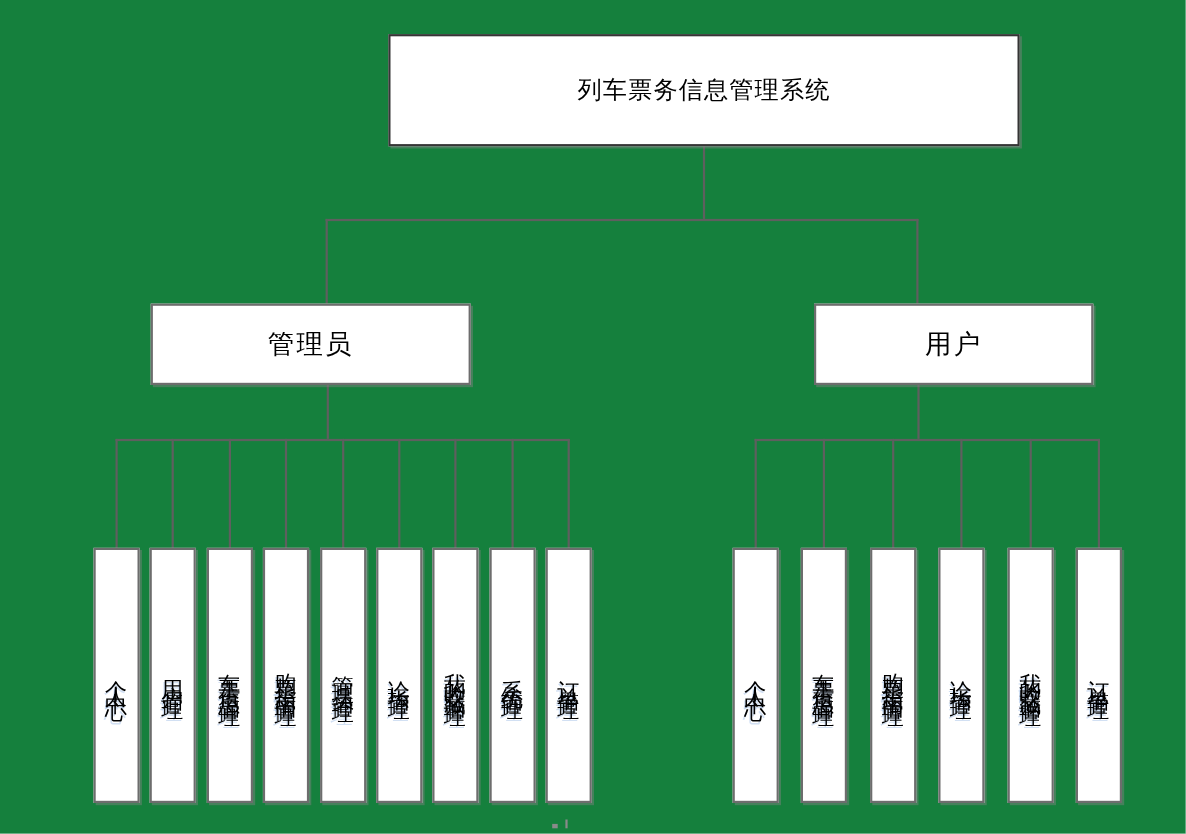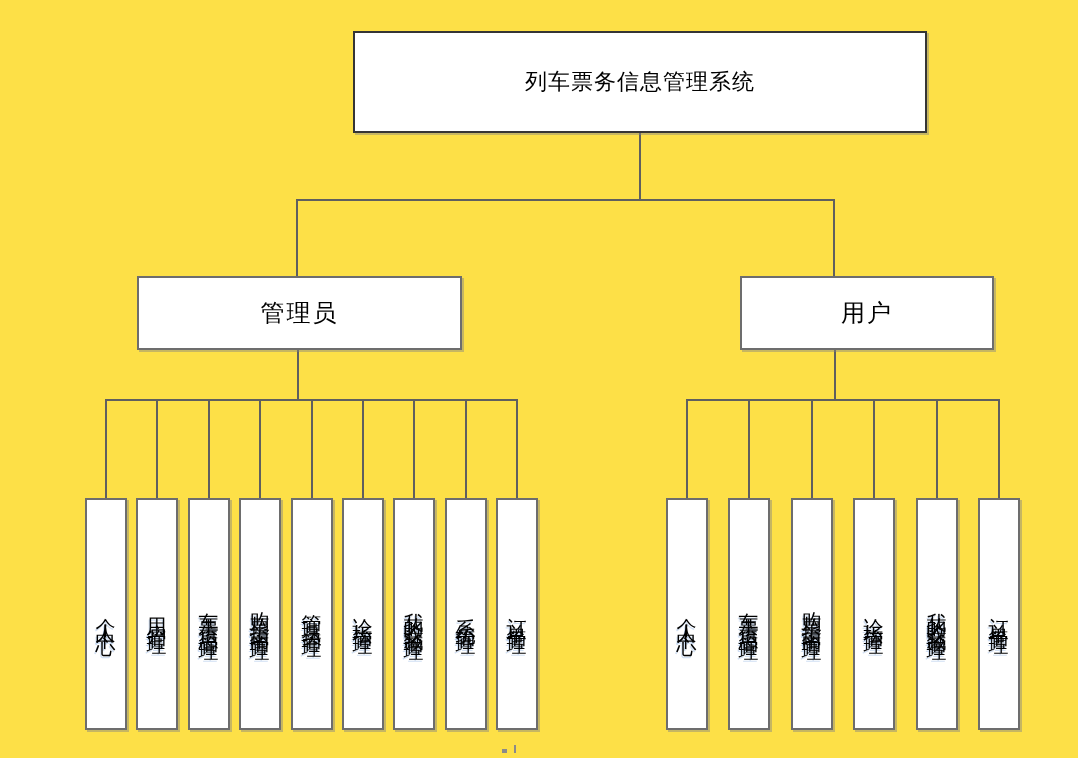--- a/index.html
+++ b/index.html
@@ -4,21 +4,21 @@
 <style>
   html, body {
     margin: 0; padding: 0;
     background: #ffffff;
     font-family: "DejaVu Sans", sans-serif;
     color: #000000;
   }
   #canvas {
     position: relative;
     width: 1078px; height: 758px;
-    background: #fde047;
+    background: #15803d;
     overflow: hidden;
   }
   
   .line {
     position: absolute;
     background: #5f5f5f;
   }
   .hline { height: 2px; }
   .vline { width: 2px; }
 
@@ -37,21 +37,21 @@
     left: 353px; top: 31px; width: 574px; height: 102px;
     border-color: #353535;
     font-size: 22px;
     letter-spacing: 1px;
   }
   .branch-node {
     top: 276px; height: 74px;
     font-size: 24px;
     letter-spacing: 2px;
   }
-  .branch-admin { left: 137px; width: 325px; text-align: center; }
+  .branch-admin { left: 137px; width: 291px; text-align: center; }
   .branch-user  { left: 740px; width: 254px; }
 
   .leaf-node {
     top: 498px; width: 42px; height: 232px;
   }
   .leaf-label {
     writing-mode: vertical-lr;
     text-orientation: upright;
     font-size: 20px;
     line-height: 1;

